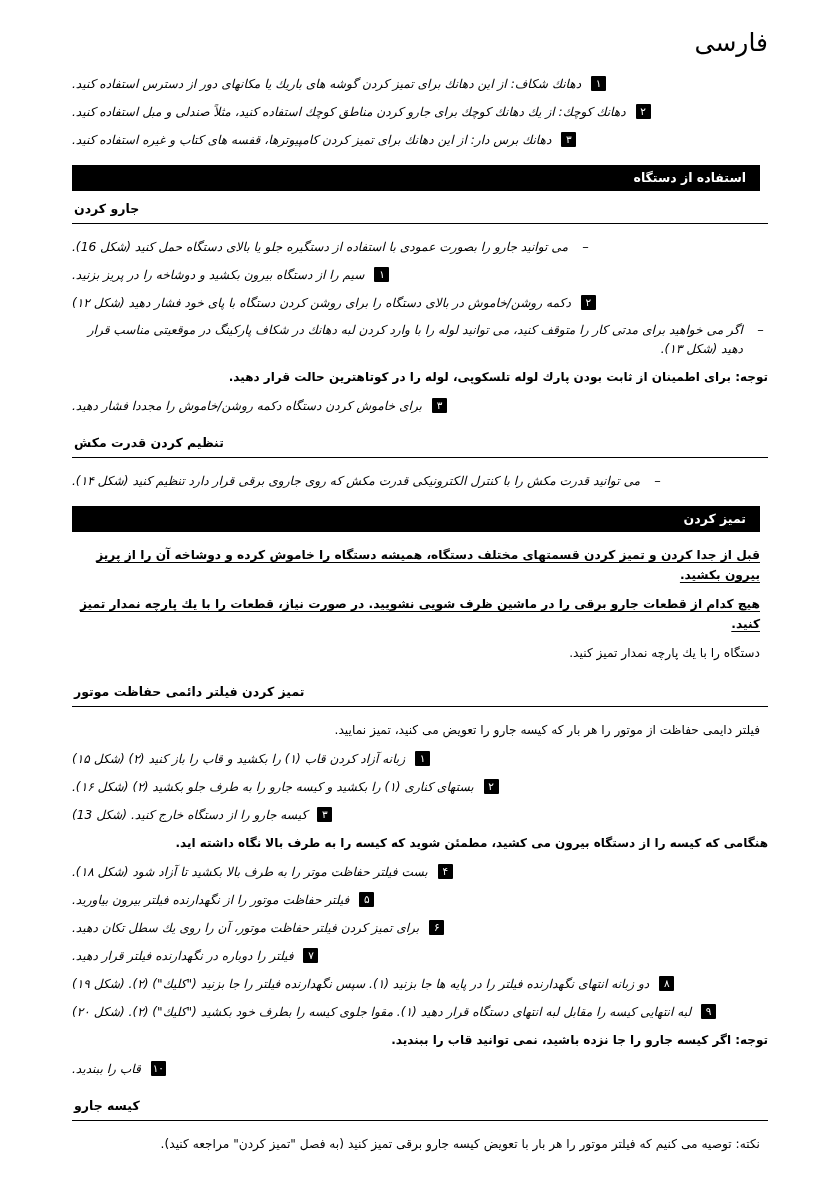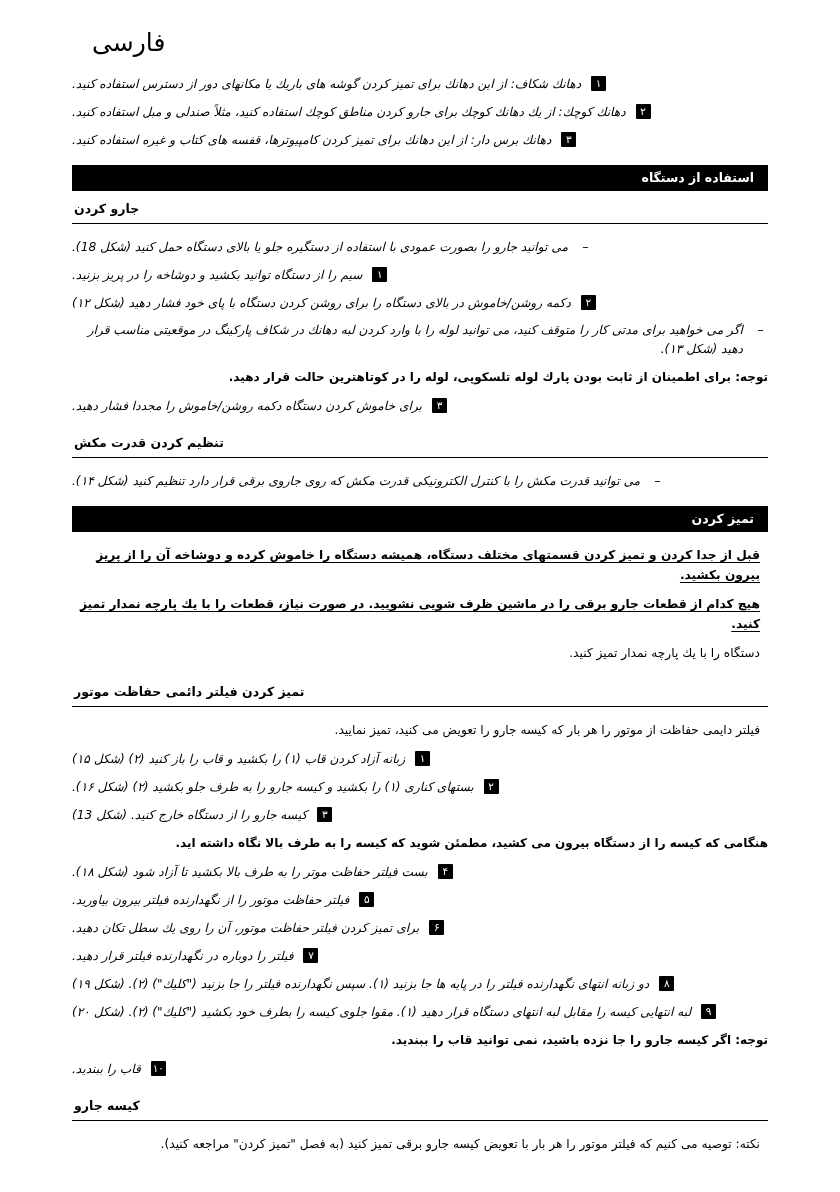--- a/index.html
+++ b/index.html
@@ -16,24 +16,24 @@
   }
   .page {
     width: 840px;
     min-height: 1192px;
     box-sizing: border-box;
     padding: 22px 72px 10px 72px;
     position: relative;
     background: #fff;
   }
   .doc-title {
-    text-align: left;
+    text-align: right;
     font-size: 25px;
     font-weight: normal;
-    margin: 6px 0 18px 20px;
+    margin: 6px 0 18px 28px;
     letter-spacing: 0px;
   }
   
   .row {
     display: flex;
     align-items: flex-start;
     justify-content: flex-start;
     direction: rtl;
     margin: 0 0 9px 0;
   }
@@ -66,21 +66,21 @@
     line-height: 1.55;
     text-align: right;
     font-style: italic;
   }
   .section-bar {
     background: #000000;
     color: #ffffff;
     font-size: 12.5px;
     font-weight: bold;
     padding: 5px 14px 6px 14px;
-    margin: 15px 0 0 0;
+    margin: 15px 8px 0 0;
     text-align: right;
   }
   .sub-head {
     font-size: 12.5px;
     font-weight: bold;
     text-align: left;
     padding: 10px 2px 7px 2px;
     border-bottom: 1.2px solid #000;
     margin-bottom: 14px;
   }
@@ -128,25 +128,25 @@
       <span class="row-text">دهانك برس دار: از این دهانك برای تمیز كردن كامپیوترها، قفسه های كتاب و غیره استفاده كنید.</span>
     </div>
   </div>
 
   <div class="section-bar">استفاده از دستگاه</div>
   <div class="sub-head">جارو كردن</div>
 
   <div class="block">
     <div class="row rtl-right">
       <span class="marker dash">–</span>
-      <span class="row-text">می توانید جارو را بصورت عمودی با استفاده از دستگیره جلو یا بالای دستگاه حمل كنید (شكل 18).</span>
+      <span class="row-text">می توانید جارو را بصورت عمودی با استفاده از دستگیره جلو یا بالای دستگاه حمل كنید (شكل 16).</span>
     </div>
     <div class="row rtl-right">
       <span class="marker num">۱</span>
-      <span class="row-text">سیم را از دستگاه توانید بكشید و دوشاخه را در پریز بزنید.</span>
+      <span class="row-text">سیم را از دستگاه بیرون بكشید و دوشاخه را در پریز بزنید.</span>
     </div>
     <div class="row rtl-right">
       <span class="marker num">۲</span>
       <span class="row-text">دكمه روشن/خاموش در بالای دستگاه را برای روشن كردن دستگاه با پای خود فشار دهید (شكل ۱۲)</span>
     </div>
     <div class="row rtl-right">
       <span class="marker dash">–</span>
       <span class="row-text">اگر می خواهید برای مدتی كار را متوقف كنید، می توانید لوله را با وارد كردن لبه دهانك در شكاف پاركینگ در موقعیتی مناسب قرار دهید (شكل ۱۳).</span>
     </div>
   </div>

